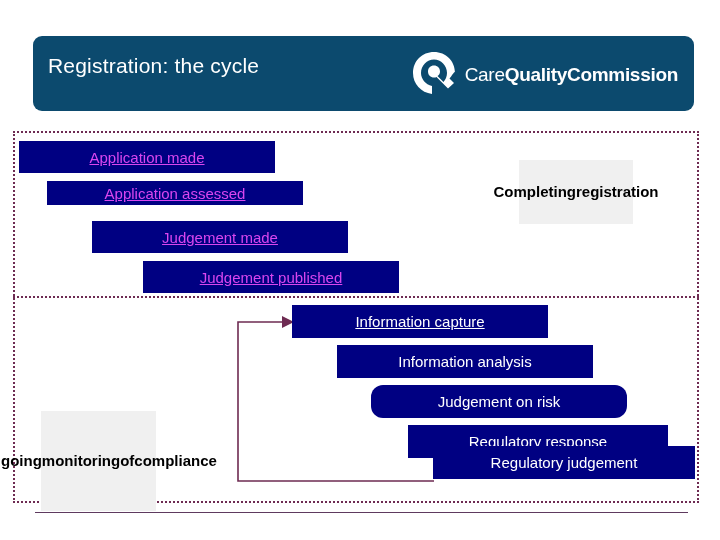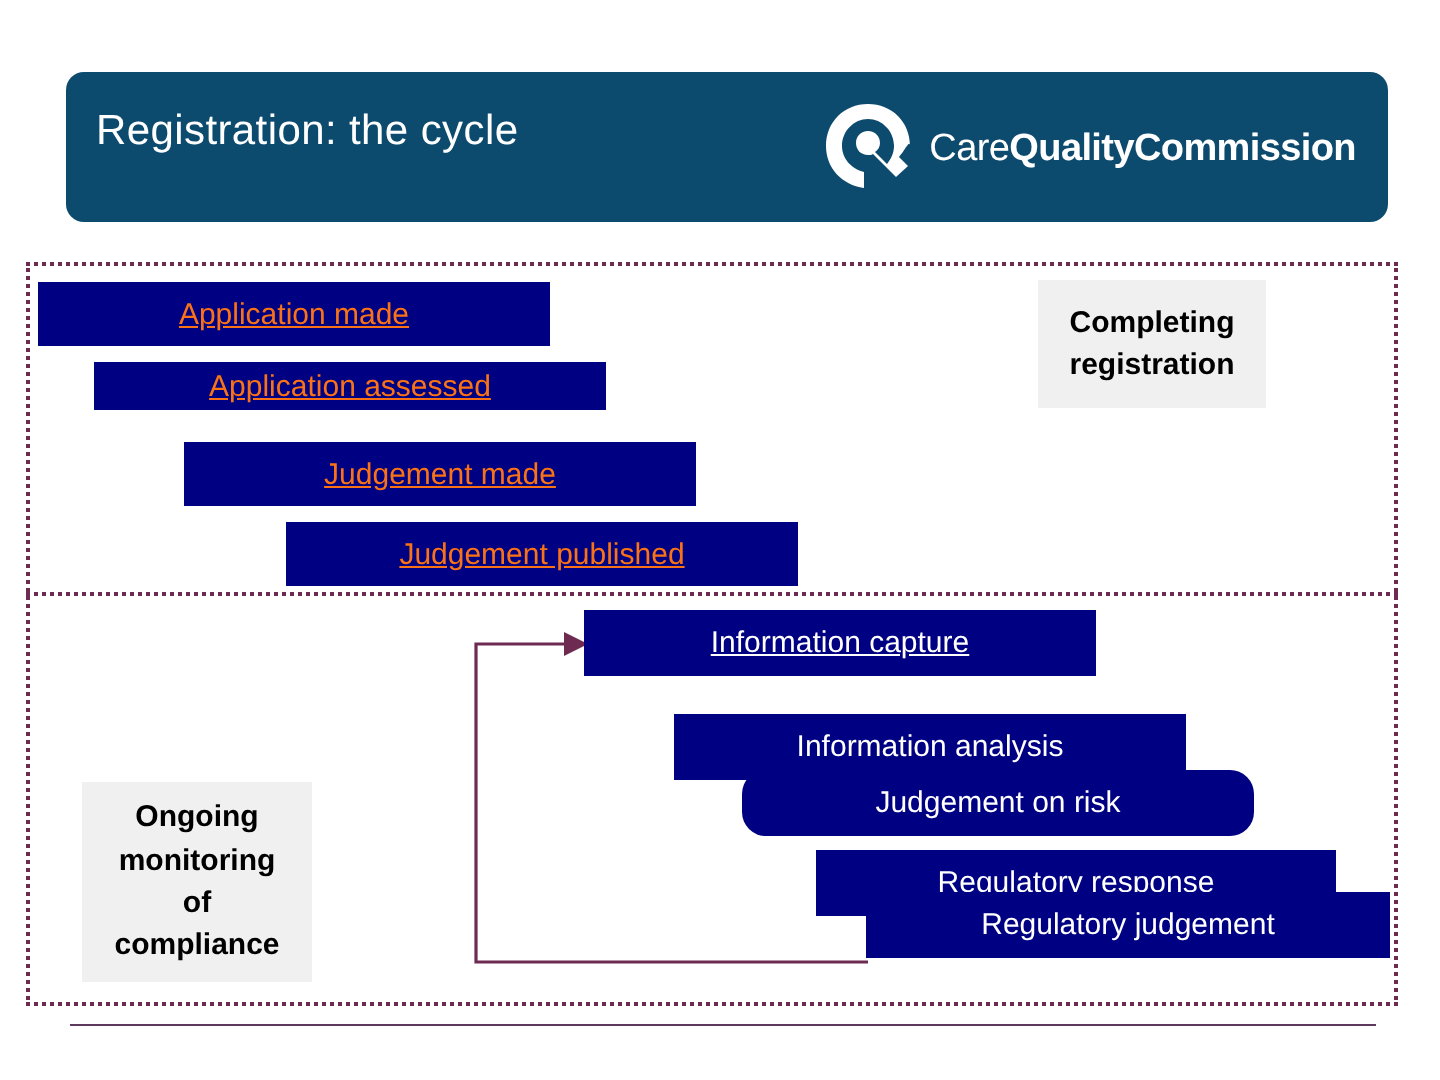--- a/index.html
+++ b/index.html
@@ -110,38 +110,39 @@
     background: #000082;
     color: #ffffff;
     font-size: 15px;
     display: flex;
     align-items: center;
     justify-content: center;
     box-sizing: border-box;
     white-space: nowrap;
   }
   .navy-box.linkstyle {
-    color: #f97316;
+    color: #d946ef;
     text-decoration: underline;
   }
 
   
   .grey-box {
     position: absolute;
     background: #F0F0F0;
     color: #000000;
     font-size: 15px;
     font-weight: 700;
     text-align: center;
     display: flex;
-    flex-direction: column;
+    flex-direction: row;
     align-items: center;
     justify-content: center;
     line-height: 1.42;
     box-sizing: border-box;
+    margin-top: 20px;
   }
 
   
   #feedback-arrow {
     position: absolute;
     left: 228px;
     top: 305px;
     width: 220px;
     height: 190px;
     overflow: visible;
@@ -191,21 +192,21 @@
     <div>compliance</div>
   </div>
 
   <svg id="feedback-arrow" viewBox="0 0 220 190" xmlns="http://www.w3.org/2000/svg">
     <polyline points="206,176 10,176 10,17 54,17" fill="none" stroke="#6E2B52" stroke-width="1.6"></polyline>
     <polygon points="54,11 66,17 54,23" fill="#6E2B52"></polygon>
   </svg>
 
   <div class="navy-box" style="left:292px; top:305px; width:256px; height:33px;text-decoration:underline;">Information capture</div>
 
-  <div class="navy-box" style="left:337px; top:345px; width:256px; height:33px;margin-top:12px;">Information analysis</div>
+  <div class="navy-box" style="left:337px; top:345px; width:256px; height:33px;">Information analysis</div>
 
   <div class="navy-box" style="left:371px; top:385px; width:256px; height:33px;border-radius:12px;">Judgement on risk</div>
 
   <div class="navy-box" style="left:408px; top:425px; width:260px; height:33px;">Regulatory response</div>
 
   <div class="navy-box" style="left:433px; top:446px; width:262px; height:33px;">Regulatory judgement</div>
 
 </div>
 
 </body></html>

